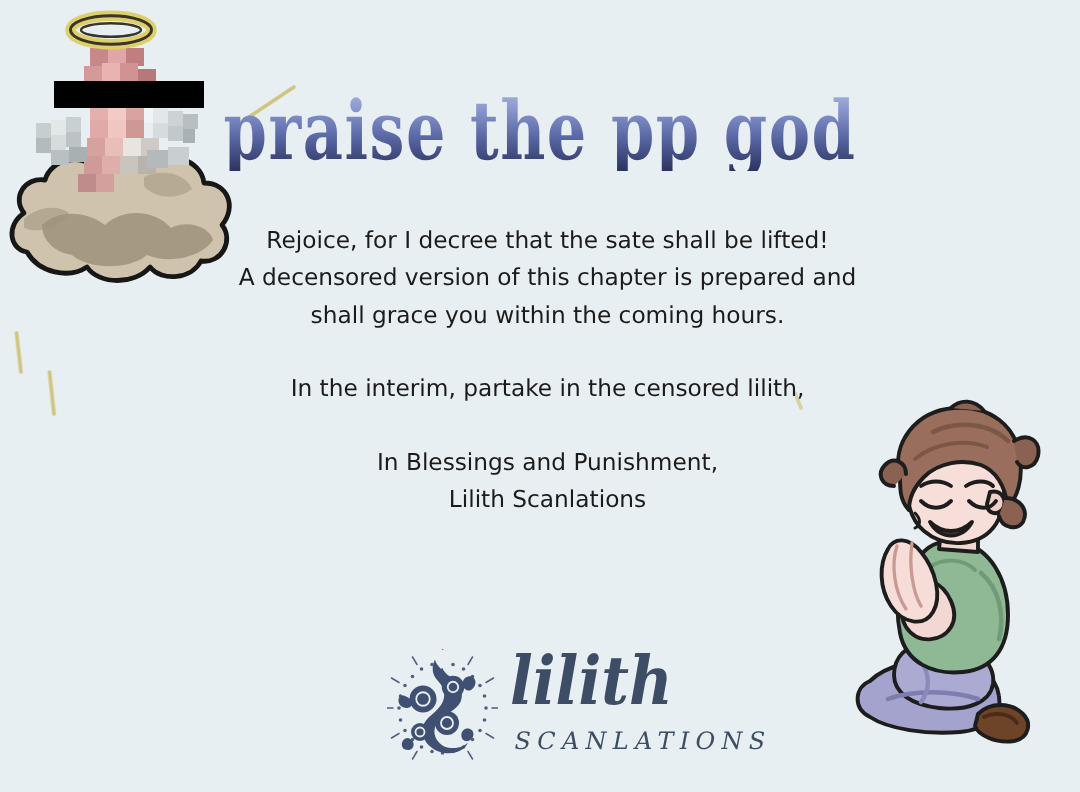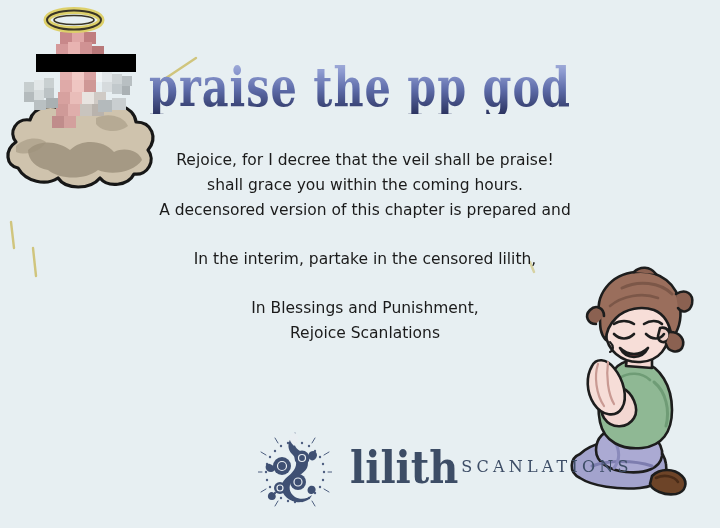--- a/index.html
+++ b/index.html
@@ -44,21 +44,21 @@
   .para{margin:0;}
   .spacer{height:24px;}
   .sign{margin:0;text-align:center;}
 
   
   .logo{
     position:absolute;left:258px;top:428px;width:210px;height:84px;
     display:flex;align-items:center;
   }
   .logo-mark{width:74px;height:80px;flex:0 0 74px;}
-  .logo-text{display:flex;margin-left:18px;}
+  .logo-text{display:flex;flex-direction:column;margin-left:8px;font-style:italic;}
   .logo-word{
     font-family:"DejaVu Serif", serif;
     font-weight:700;
     font-size:40px;
     line-height:40px;
     color:#3d4d66;
     letter-spacing:0px;
     transform:scaleY(1.12);
     transform-origin:left bottom;
   }
@@ -225,28 +225,28 @@
       <path d="M64 86 C72 94 84 94 92 86 C86 98 70 98 64 86 Z" fill="#7d3f3f"></path>
       <path d="M54 80 C58 84 58 88 54 90" fill="none" stroke="#1d1d1d" stroke-width="2"></path>
     </g>
   </svg>
 
   <div class="title-wrap">
     <div class="title">praise the pp god</div>
   </div>
 
   <div class="body-text">
-    <p class="para">Rejoice, for I decree that the veil shall be praise!</p>
+    <p class="para">Rejoice, for I decree that the sate shall be lifted!</p>
+    <p class="para">A decensored version of this chapter is prepared and</p>
     <p class="para">shall grace you within the coming hours.</p>
-    <p class="para">A decensored version of this chapter is prepared and</p>
     <div class="spacer"></div>
     <p class="para">In the interim, partake in the censored lilith,</p>
     <div class="spacer"></div>
     <p class="sign">In Blessings and Punishment,</p>
-    <p class="sign">Rejoice Scanlations</p>
+    <p class="sign">Lilith Scanlations</p>
   </div>
 
   <div class="logo">
     <svg class="logo-mark" viewBox="0 0 74 80">
       <g fill="#4e5f80">
         <g transform="translate(37,42)">
           <circle cx="0" cy="-30" r="1.2"></circle>
             <circle cx="7" cy="-29" r="1.2"></circle>
           <circle cx="14" cy="-26" r="1.2"></circle>
             <circle cx="20" cy="-21" r="1.2"></circle>

